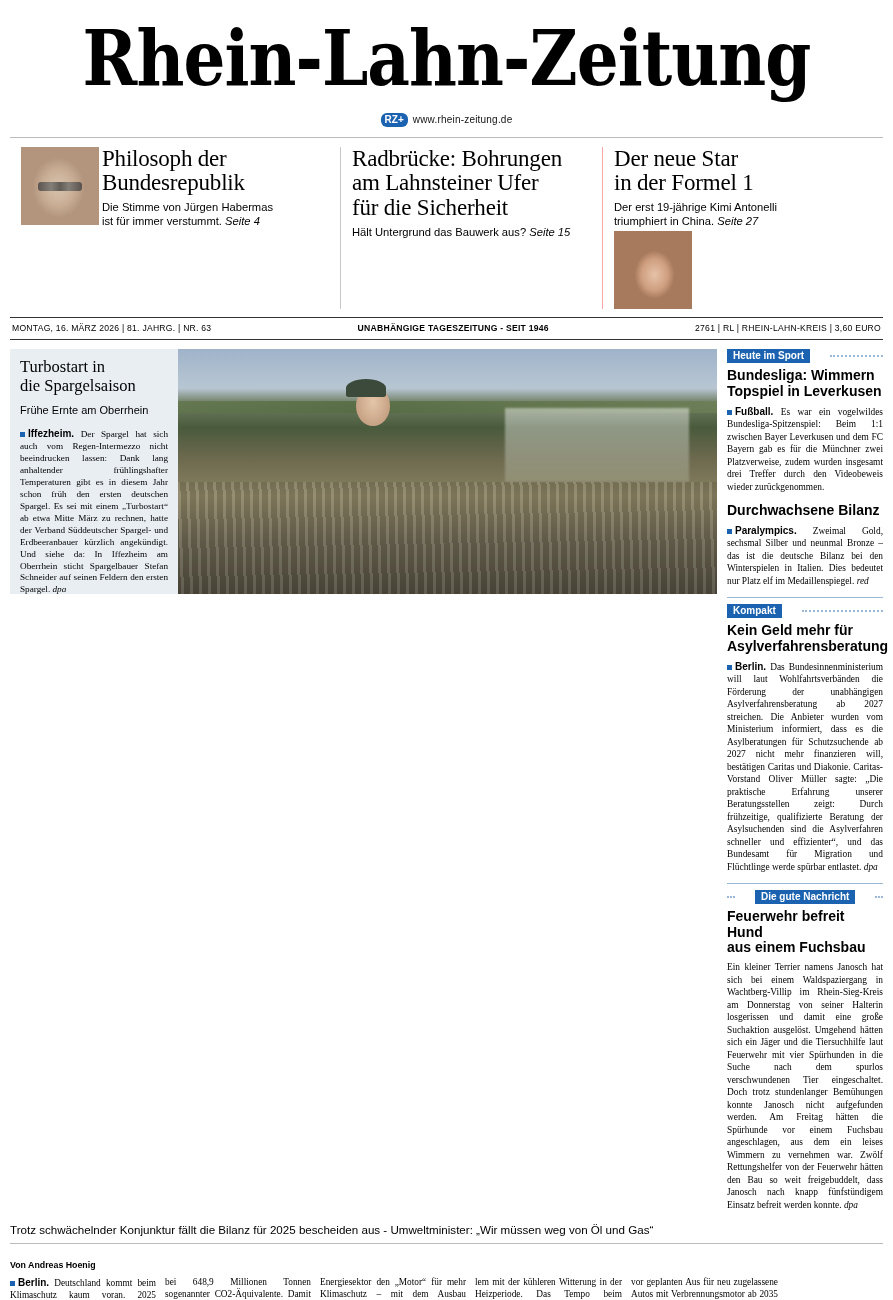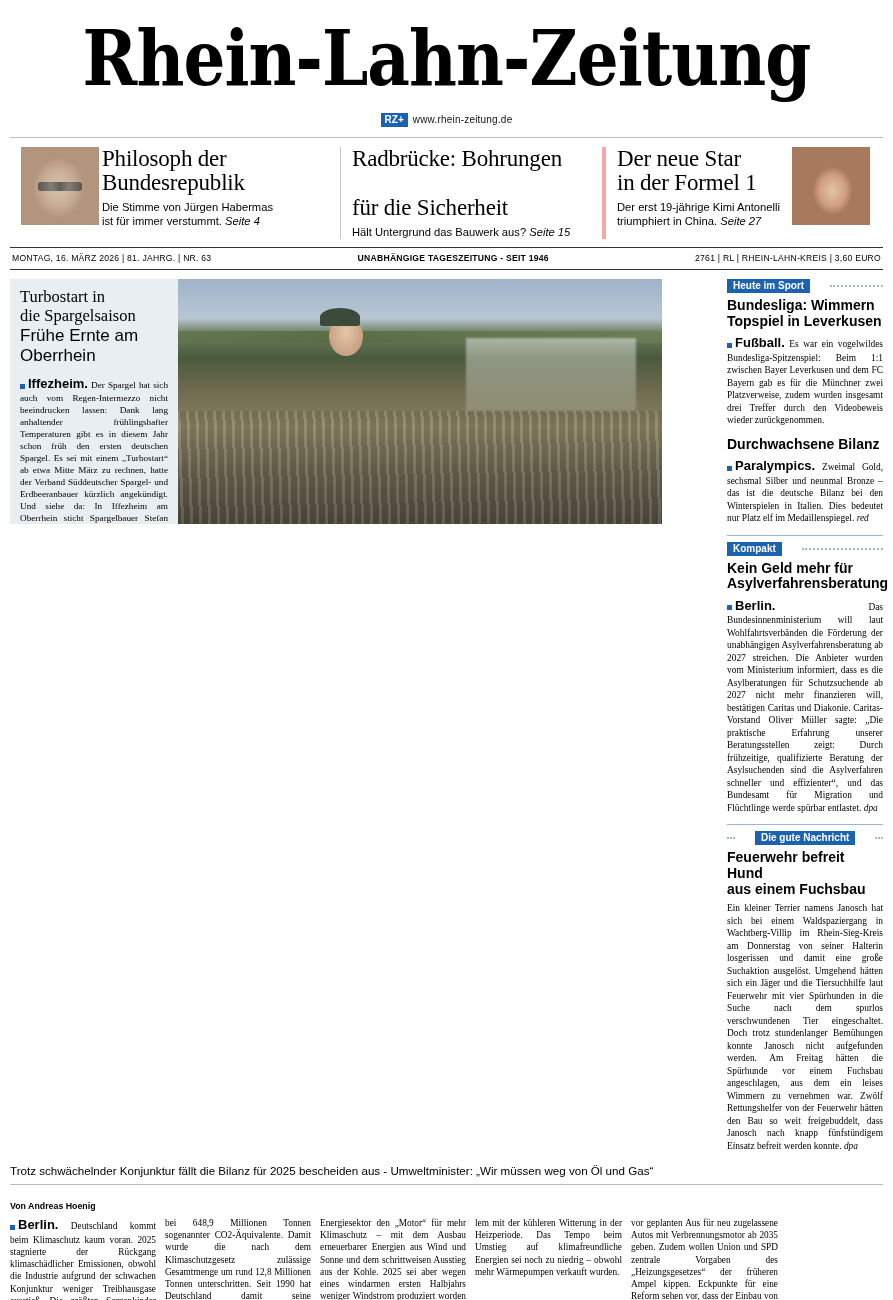--- a/index.html
+++ b/index.html
@@ -22,32 +22,32 @@
     letter-spacing: -1px;
     line-height: 0.95;
     transform: scaleY(1.12) scaleX(0.97);
     transform-origin: center top;
     white-space: nowrap;
     font-style: normal;
   }
   .masthead-sub { margin-top: 26px; display:flex; justify-content:center; align-items:center; gap:5px; }
   .rz-badge {
     background:#1b63b0; color:#fff; font-weight:700; font-size:10px;
-    padding:1px 4px 2px 4px; letter-spacing:0px; line-height:1.1;
+    padding:1px 4px 2px 4px; letter-spacing:0px; line-height:1.1;border-radius:6px;
   }
   .rz-url { font-size:10px; color:#111; letter-spacing:.2px; }
 
   .rule-thin { border-top:1px solid #bbb; margin:10px 0 0 0; }
 
   
   .teasers { display:flex; align-items:stretch; padding:9px 0 8px 0; }
   .teaser { display:flex; gap:3px; padding:0 11px; }
   .teaser.t1 { width:330px; }
   .teaser.t2 { width:262px; border-left:1px solid #c8c8c8; }
-  .teaser.t3 { width:279px; border-left:4px solid #fca5a5; }
+  .teaser.t3 { width:279px; border-left:1px solid #fca5a5;flex-direction:column; }
   .teaser-photo {
     width:78px; height:78px; flex:none; overflow:hidden; background:#ccc;
     position:relative;
   }
   .teaser-txt { flex:1; min-width:0; }
   .teaser-head {
     font-family:"Liberation Serif", serif; font-size:23px; line-height:1.08;
     font-weight:400; letter-spacing:-.2px;
   }
   .teaser-sub { font-size:11.2px; line-height:1.25; margin-top:4px; }
@@ -58,30 +58,30 @@
     display:flex; justify-content:space-between; align-items:center;
     font-size:8.6px; letter-spacing:.25px; padding:5px 2px 6px 2px;
     border-top:1px solid #333; border-bottom:1px solid #333;
     font-stretch: condensed;
   }
   .infobar .center { font-weight:700; }
 
   
   .topzone { display:flex; gap:0; padding-top:9px; }
   .photobox { width:717px; position:relative; }
-  .photo-wrap { position:relative; width:652px; height:245px; overflow:hidden; }
+  .photo-wrap { position:relative; width:707px; height:245px; overflow:hidden; }
   .photo-cap-box {
     position:absolute; left:0; top:0; width:168px; height:245px;
     background:#e9eef3; padding:9px 10px 0 10px;
   }
   .cap-title { font-family:"Liberation Serif", serif; font-size:16.5px; line-height:1.14; }
-  .cap-sub { font-size:17px; margin-top:0; line-height:1.2; }
+  .cap-sub { font-size:11px; margin-top:8px; line-height:1.2; }
   .cap-body { font-family:"Liberation Serif", serif; font-size:9.2px; line-height:1.3; margin-top:10px; text-align:justify; }
   .sq { display:inline-block; width:5px; height:5px; background:#1b63b0; margin-right:3px; vertical-align:middle; }
-  b.place { font-family:"Liberation Sans", sans-serif; font-size:13px; }
+  b.place { font-family:"Liberation Sans", sans-serif; font-size:10px; }
 
   
   .sidebar { width:156px; margin-left:10px; }
   .sec-label-row { display:flex; align-items:center; gap:20px; margin-bottom:5px; }
   .sec-label {
     background:#1b63b0; color:#fff; font-weight:700; font-size:10px;
     padding:1px 6px 2px 6px; white-space:nowrap;
   }
   .sec-label-row .dots { flex:1; border-top:2px dotted #9bb8d6; height:0; }
   .sec-label-row .pre { width:8px; border-top:2px dotted #9bb8d6; height:0; }
@@ -189,21 +189,21 @@
           <span>ist für immer verstummt.</span>
           <i>Seite 4</i>
         </div>
       </div>
     </div>
 
     <div class="teaser t2">
       <div class="teaser-txt">
         <div class="teaser-head">
           <span>Radbrücke: Bohrungen</span><br>
-          <br>
+          <span>am Lahnsteiner Ufer</span><br>
           <span>für die Sicherheit</span>
         </div>
         <div class="teaser-sub">
           <span>Hält Untergrund das Bauwerk aus?</span>
           <i>Seite 15</i>
         </div>
       </div>
     </div>
 
     <div class="teaser t3">

